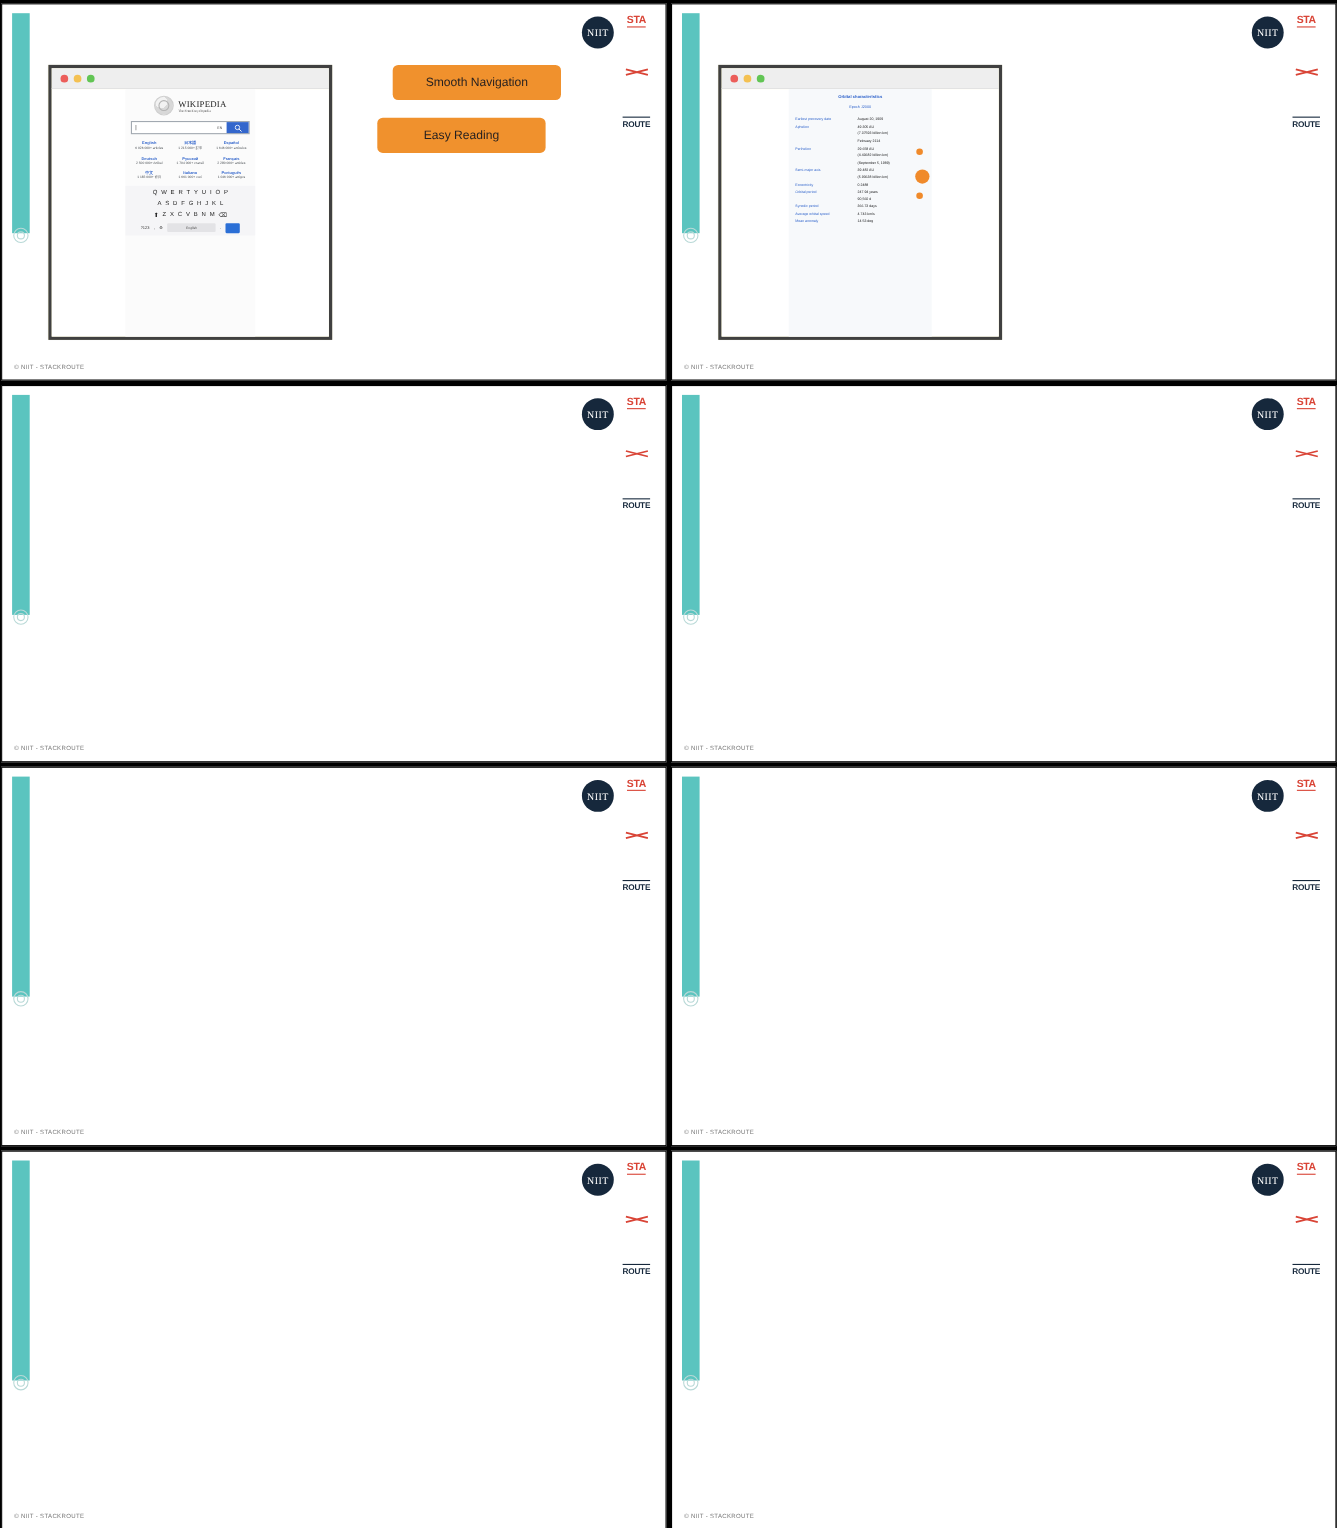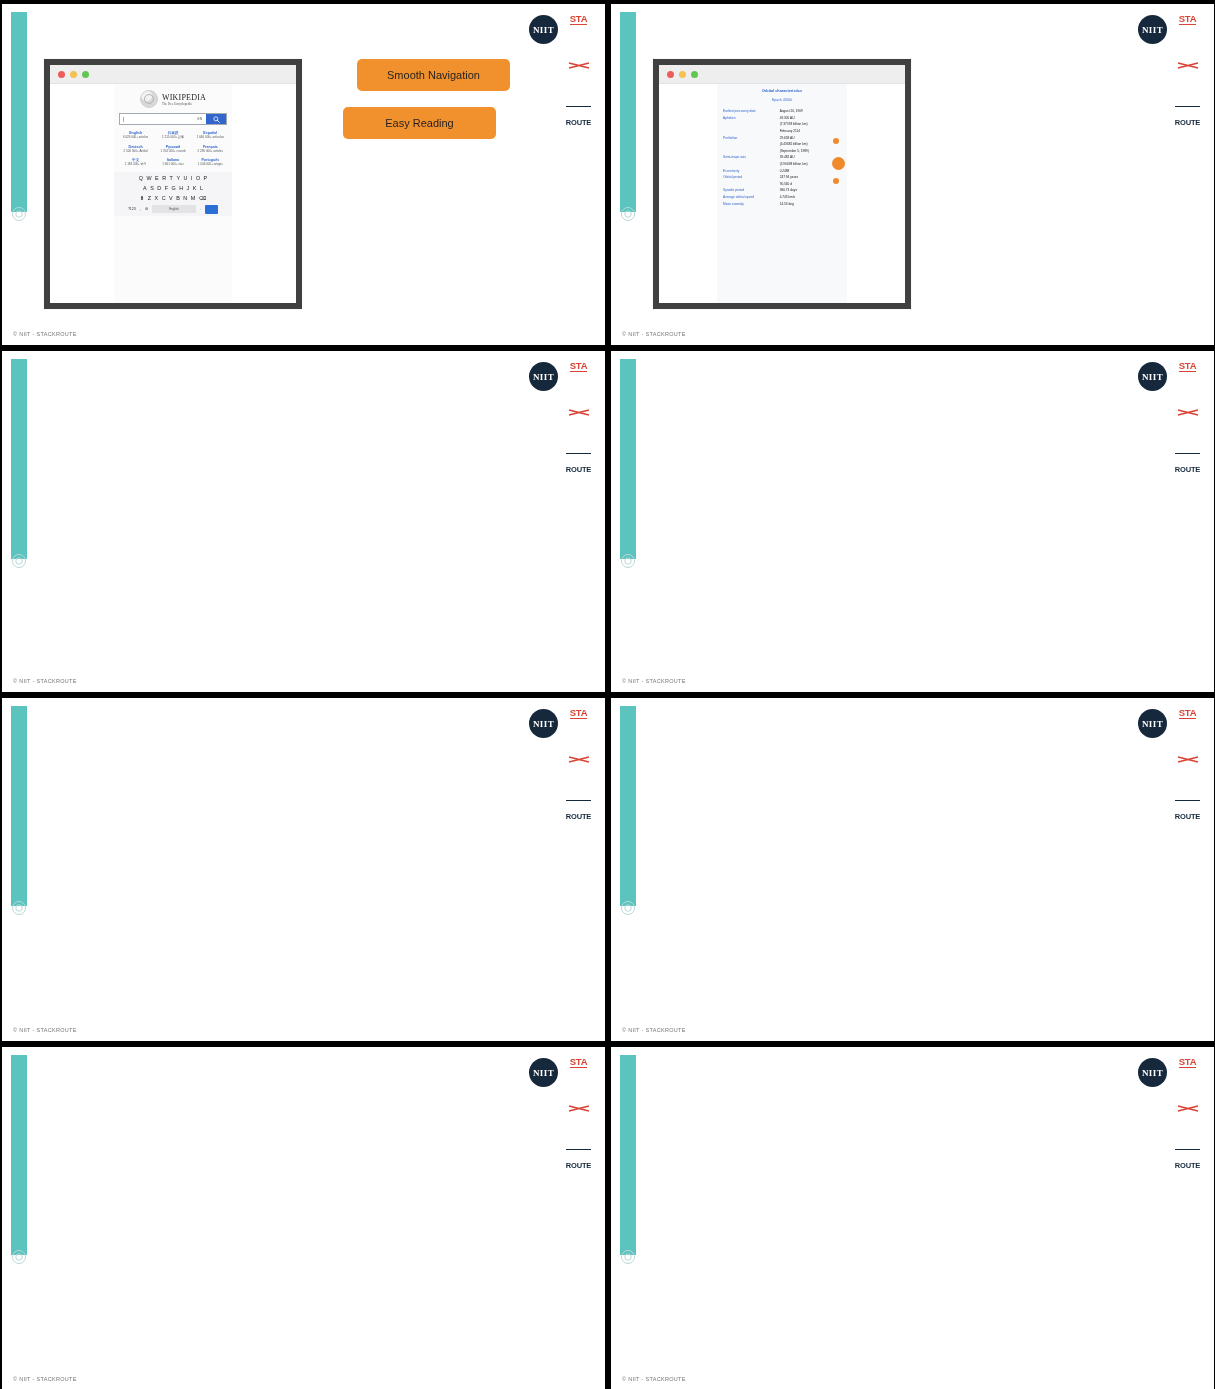--- a/index.html
+++ b/index.html
@@ -42,21 +42,21 @@
     position: absolute;
     right: 13px; top: 10px;
     display: flex; align-items: center; gap: 7px;
   }
   .niit-badge {
     width: 29px; height: 29px;
     border-radius: 50%;
     background: #16283c;
     color: #ffffff;
     display: flex; align-items: center; justify-content: center;
-    font-size: 9px; font-weight: bold; letter-spacing: 0.4px;
+    font-size: 9px; font-weight: normal; letter-spacing: 0.4px;
     font-family: "Liberation Serif", serif;
   }
   .sr-logo {
     width: 27px; height: 31px;
     display: flex; flex-direction: column;
     align-items: center; justify-content: space-between;
     line-height: 1;
     gap: 36px;
   }
   .sr-top {
@@ -67,35 +67,35 @@
   }
   .sr-mid {
     height: 9px; width: 22px;
     position: relative;
   }
   .sr-mid svg { display:block; }
   .sr-bot {
     font-size: 7.5px; font-weight: bold; color: #16283c;
     letter-spacing: -0.2px;
     border-top: 1.4px solid #16283c;
-    padding-top: 12px;
+    padding-top: 2px;
   }
   
   .footer {
     position: absolute;
     left: 11px; bottom: 8px;
     font-size: 5.5px;
     color: #777;
     letter-spacing: 0.3px;
   }
   
   .browser {
     position: absolute;
     background: #fef9c3;
-    border: 6px solid #404040;
+    border: 3px solid #404040;
     box-shadow: 0 0 2px rgba(0,0,0,.08);
   }
   .browser-bar {
     height: 19px;
     background: #eeeeee;
     display: flex; align-items: center; gap: 5px;
     padding-left: 8px;
     border-bottom: 1px solid #e2e2e2;
   }
   .dot { width: 7px; height: 7px; border-radius: 50%; }

